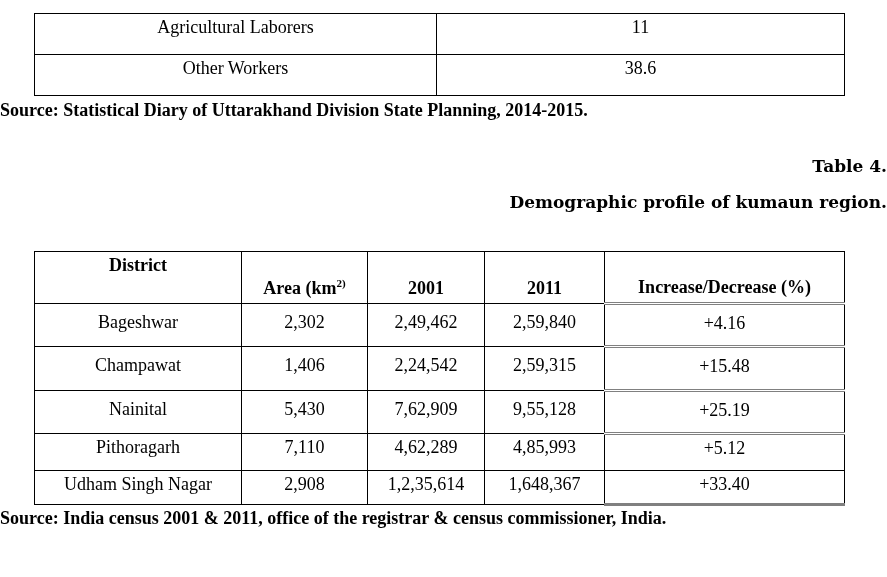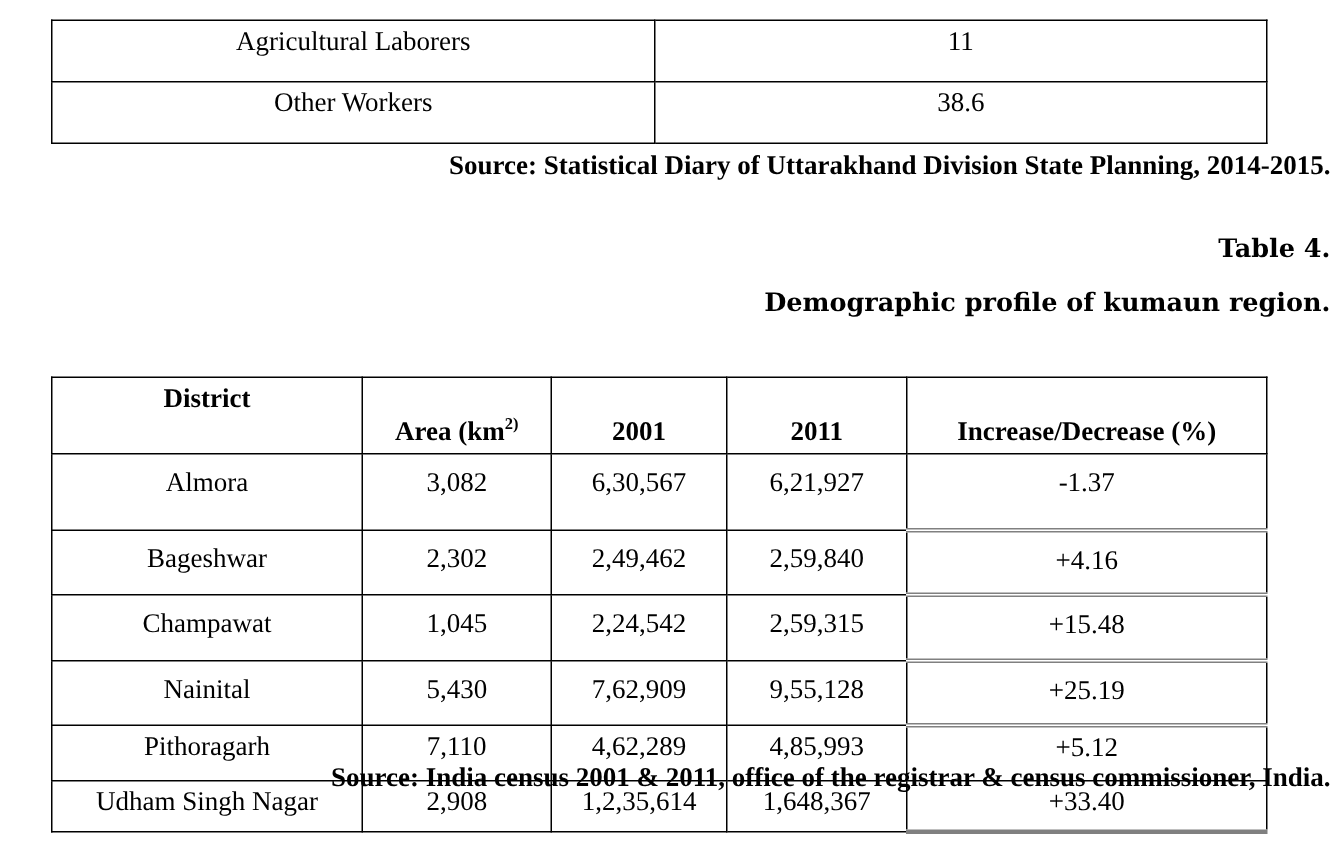--- a/index.html
+++ b/index.html
@@ -3,21 +3,21 @@
 <meta charset="utf-8">
 <style>
   html, body { margin: 0; padding: 0; background: #ffffff; }
   body { width: 887px; height: 577px; position: relative; overflow: hidden;
          font-family: "Liberation Serif", "DejaVu Serif", serif; color: #000; }
   table { border-collapse: collapse; position: absolute; }
   td, th { border: 1.5px solid #000; text-align: center; padding: 0; font-size: 18px; }
   #top-table { left: 34px; top: 13px; width: 811px; }
   #top-table td { height: 37px; vertical-align: top; padding-top: 3px; }
   #top-table td.c1 { width: 401px; }
-  .source { position: absolute; left: 0; width: 887px; text-align: right;
+  .source { position: absolute; left: 0; width: 887px; text-align: left;
             font-weight: bold; font-size: 18px; }
   #source-1 { top: 100px; font-size: 18px; }
   .title { position: absolute; left: 0; width: 887px; text-align: right;
            font-family: "DejaVu Serif", serif; font-weight: bold; font-size: 17px; }
   #table-number { top: 156px; }
   #table-caption { top: 192px; }
   #demo-table { left: 34px; top: 226px; width: 811px; margin-top: 25px; }
   #demo-table th { font-weight: bold; height: 46px; font-size: 18px; }
   #demo-table th.district { vertical-align: top; padding-top: 3px; }
   #demo-table th.low { vertical-align: bottom; padding-bottom: 4px; }
@@ -55,37 +55,30 @@
 
 <table id="demo-table">
   <tbody>
       <tr>
     <th class="col-district district">District</th>
     <th class="col-area low"><span>Area (km</span><sup>2)</sup></th>
     <th class="col-2001 low">2001</th>
     <th class="col-2011 low">2011</th>
     <th class="col-change low">Increase/Decrease (%)</th>
   </tr>
-  <tr style="height:51px">
-    <td>Almora</td>
-    <td>3,082</td>
-    <td>6,30,567</td>
-    <td>6,21,927</td>
-    <td class="last" style="border-top:1.5px solid #000">-1.37</td>
-  </tr>
   <tr style="height:43px">
     <td>Bageshwar</td>
     <td>2,302</td>
     <td>2,49,462</td>
     <td>2,59,840</td>
     <td class="last">+4.16</td>
   </tr>
   <tr style="height:44px">
     <td>Champawat</td>
-    <td>1,045</td>
+    <td>1,406</td>
     <td>2,24,542</td>
     <td>2,59,315</td>
     <td class="last">+15.48</td>
   </tr>
   <tr style="height:43px">
     <td>Nainital</td>
     <td>5,430</td>
     <td>7,62,909</td>
     <td>9,55,128</td>
     <td class="last">+25.19</td>

